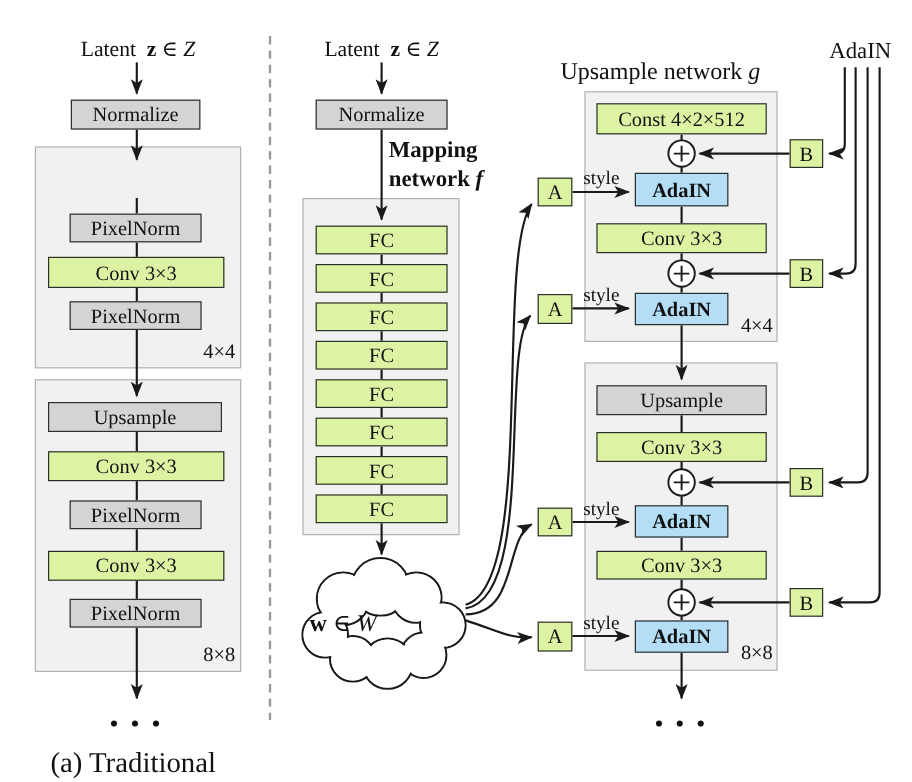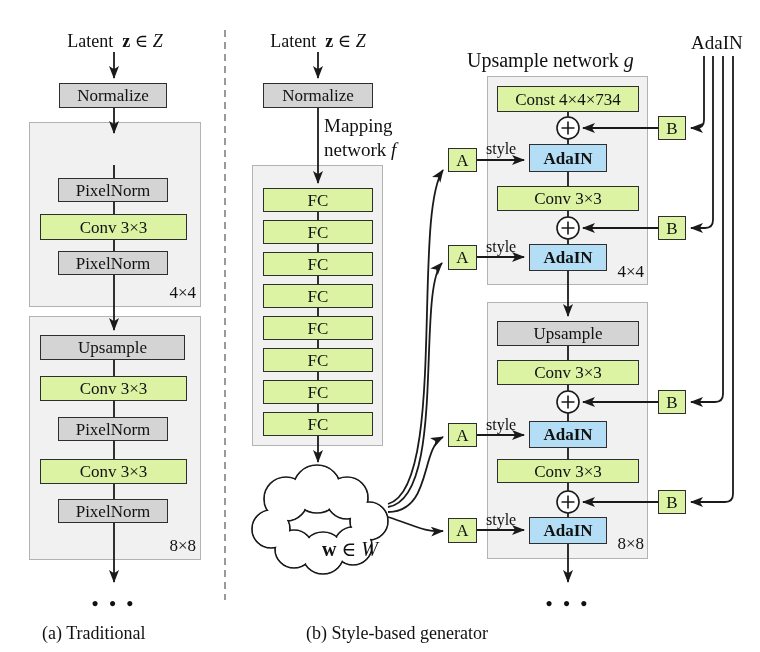--- a/index.html
+++ b/index.html
@@ -16,26 +16,26 @@
   .box{
     position:absolute;display:flex;align-items:center;justify-content:center;
     border:1.6px solid #2e2e2e;font-size:17px;line-height:1;box-sizing:border-box;z-index:3;
     background:#fff;white-space:nowrap;
   }
   .green{background:var(--green);}
   .gray{background:var(--gray);text-align:right;}
   .blue{background:var(--blue);font-weight:bold;}
   .lbl{position:absolute;z-index:3;font-size:17px;line-height:1.25;white-space:nowrap;}
   .res{position:absolute;z-index:3;font-size:17px;text-align:right;width:50px;}
-  .caption{position:absolute;z-index:3;font-size:18px;text-align:center;}
+  .caption{position:absolute;z-index:3;font-size:24px;text-align:center;}
   .dots{position:absolute;z-index:3;font-size:19px;font-weight:bold;letter-spacing:3px;text-align:center;width:60px;}
   .bold{font-weight:bold;}
   .ital{font-style:italic;}
   .setz{font-style:italic;font-size:18px;}
-  .biglbl{font-size:19px;}
+  .biglbl{font-size:19px;font-weight:bold;}
 </style>
 </head>
 <body>
 
 <div id="stage">
 
   <div class="cont" style="left:29px;top:122px;width:172px;height:185px;"></div>
   <div class="cont" style="left:29px;top:316px;width:172px;height:244px;"></div>
   <div class="cont" style="left:252px;top:165px;width:131px;height:281px;"></div>
   <div class="cont" style="left:487px;top:76px;width:161px;height:209px;"></div>
@@ -198,33 +198,33 @@
 
   <div class="box green" style="left:263px;top:188px;width:110px;height:24px;">FC</div>
   <div class="box green" style="left:263px;top:220px;width:110px;height:24px;">FC</div>
   <div class="box green" style="left:263px;top:252px;width:110px;height:24px;">FC</div>
   <div class="box green" style="left:263px;top:284px;width:110px;height:24px;">FC</div>
   <div class="box green" style="left:263px;top:316px;width:110px;height:24px;">FC</div>
   <div class="box green" style="left:263px;top:348px;width:110px;height:24px;">FC</div>
   <div class="box green" style="left:263px;top:380px;width:110px;height:24px;">FC</div>
   <div class="box green" style="left:263px;top:412px;width:110px;height:24px;">FC</div>
 
-  <div class="lbl" style="left:258px;top:537px;width:120px;text-align:right;font-size:20px;z-index:4;">
+  <div class="lbl" style="left:258px;top:508px;width:120px;text-align:left;font-size:20px;z-index:4;">
     <span class="bold">w</span>
     <span>∈</span>
     <span class="setz" style="font-size:20px;">W</span>
   </div>
 
   <div class="lbl" style="left:467px;top:48px;font-size:20px;">
     <span>Upsample network</span>
     <span class="ital">g</span>
   </div>
   <div class="lbl" style="left:691px;top:31px;font-size:19px;">AdaIN</div>
 
-  <div class="box green" style="left:497px;top:86px;width:142px;height:26px;">Const 4×4×734</div>
+  <div class="box green" style="left:497px;top:86px;width:142px;height:26px;">Const 4×2×512</div>
   <div class="box blue" style="left:529px;top:144px;width:78px;height:28px;">AdaIN</div>
   <div class="box green" style="left:497px;top:186px;width:142px;height:25px;">Conv 3×3</div>
   <div class="box blue" style="left:529px;top:244px;width:78px;height:27px;">AdaIN</div>
   <div class="res" style="left:594px;top:262px;">4×4</div>
 
   <div class="box gray" style="left:497px;top:321px;width:142px;height:25px;">Upsample</div>
   <div class="box green" style="left:497px;top:360px;width:142px;height:25px;">Conv 3×3</div>
   <div class="box blue" style="left:529px;top:421px;width:78px;height:27px;">AdaIN</div>
   <div class="box green" style="left:497px;top:459px;width:142px;height:24px;">Conv 3×3</div>
   <div class="box blue" style="left:529px;top:517px;width:78px;height:27px;">AdaIN</div>
@@ -239,15 +239,14 @@
   <div class="lbl" style="left:486px;top:237px;font-size:16px;">style</div>
   <div class="lbl" style="left:486px;top:415px;font-size:16px;">style</div>
   <div class="lbl" style="left:486px;top:510px;font-size:16px;">style</div>
 
   <div class="box green" style="left:658px;top:116px;width:28px;height:24px;">B</div>
   <div class="box green" style="left:658px;top:216px;width:28px;height:24px;">B</div>
   <div class="box green" style="left:658px;top:390px;width:28px;height:24px;">B</div>
   <div class="box green" style="left:658px;top:490px;width:28px;height:24px;">B</div>
 
   <div class="dots" style="left:538px;top:593px;">• • •</div>
-  <div class="caption" style="left:306px;top:623px;">(b) Style-based generator</div>
 
 </div>
 
 </body></html>

